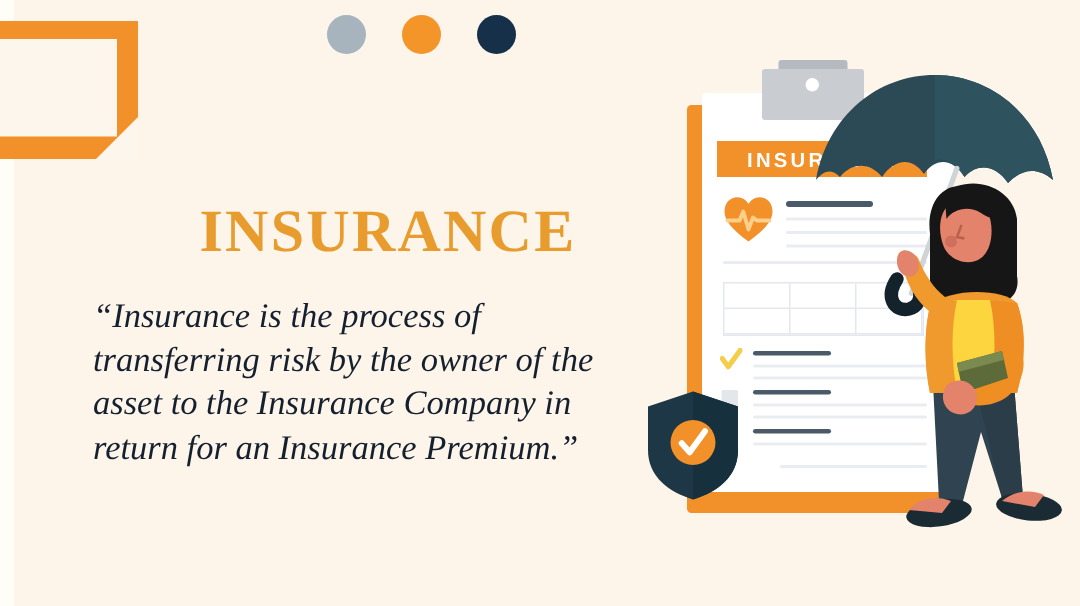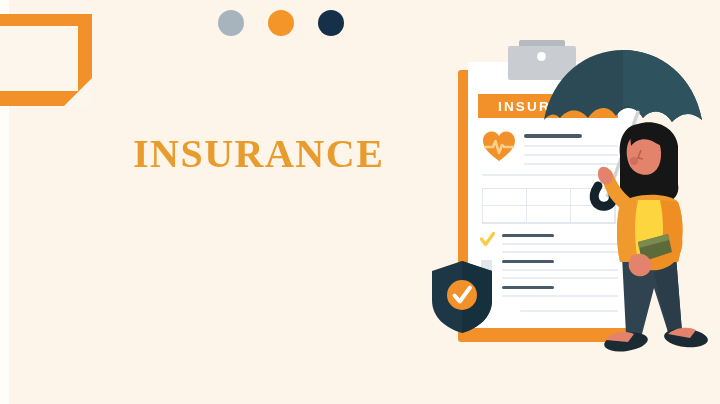--- a/index.html
+++ b/index.html
@@ -257,20 +257,21 @@
   </div>
 
   <div class="dots">
     <div class="dot" id="dot0" style="background: rgb(167, 180, 189);"></div>
     <div class="dot" id="dot1" style="background: rgb(244, 149, 42);"></div>
     <div class="dot" id="dot2" style="background: rgb(22, 48, 74);"></div>
   </div>
 
   <div class="headline" style="color: rgb(232, 156, 46);">INSURANCE</div>
 
+  <div class="quote" style="color: rgb(21, 32, 46);">“Insurance is the process of transferring risk by the owner of the asset to the Insurance Company in return for an Insurance Premium.”</div>
 
   <div class="illus">
 
     <div class="cb-frame"></div>
     <div class="cb-paper"></div>
 
     <div class="cb-clip-top"></div>
     <div class="cb-clip-outer"></div>
     <div class="cb-clip-hole"></div>
 

